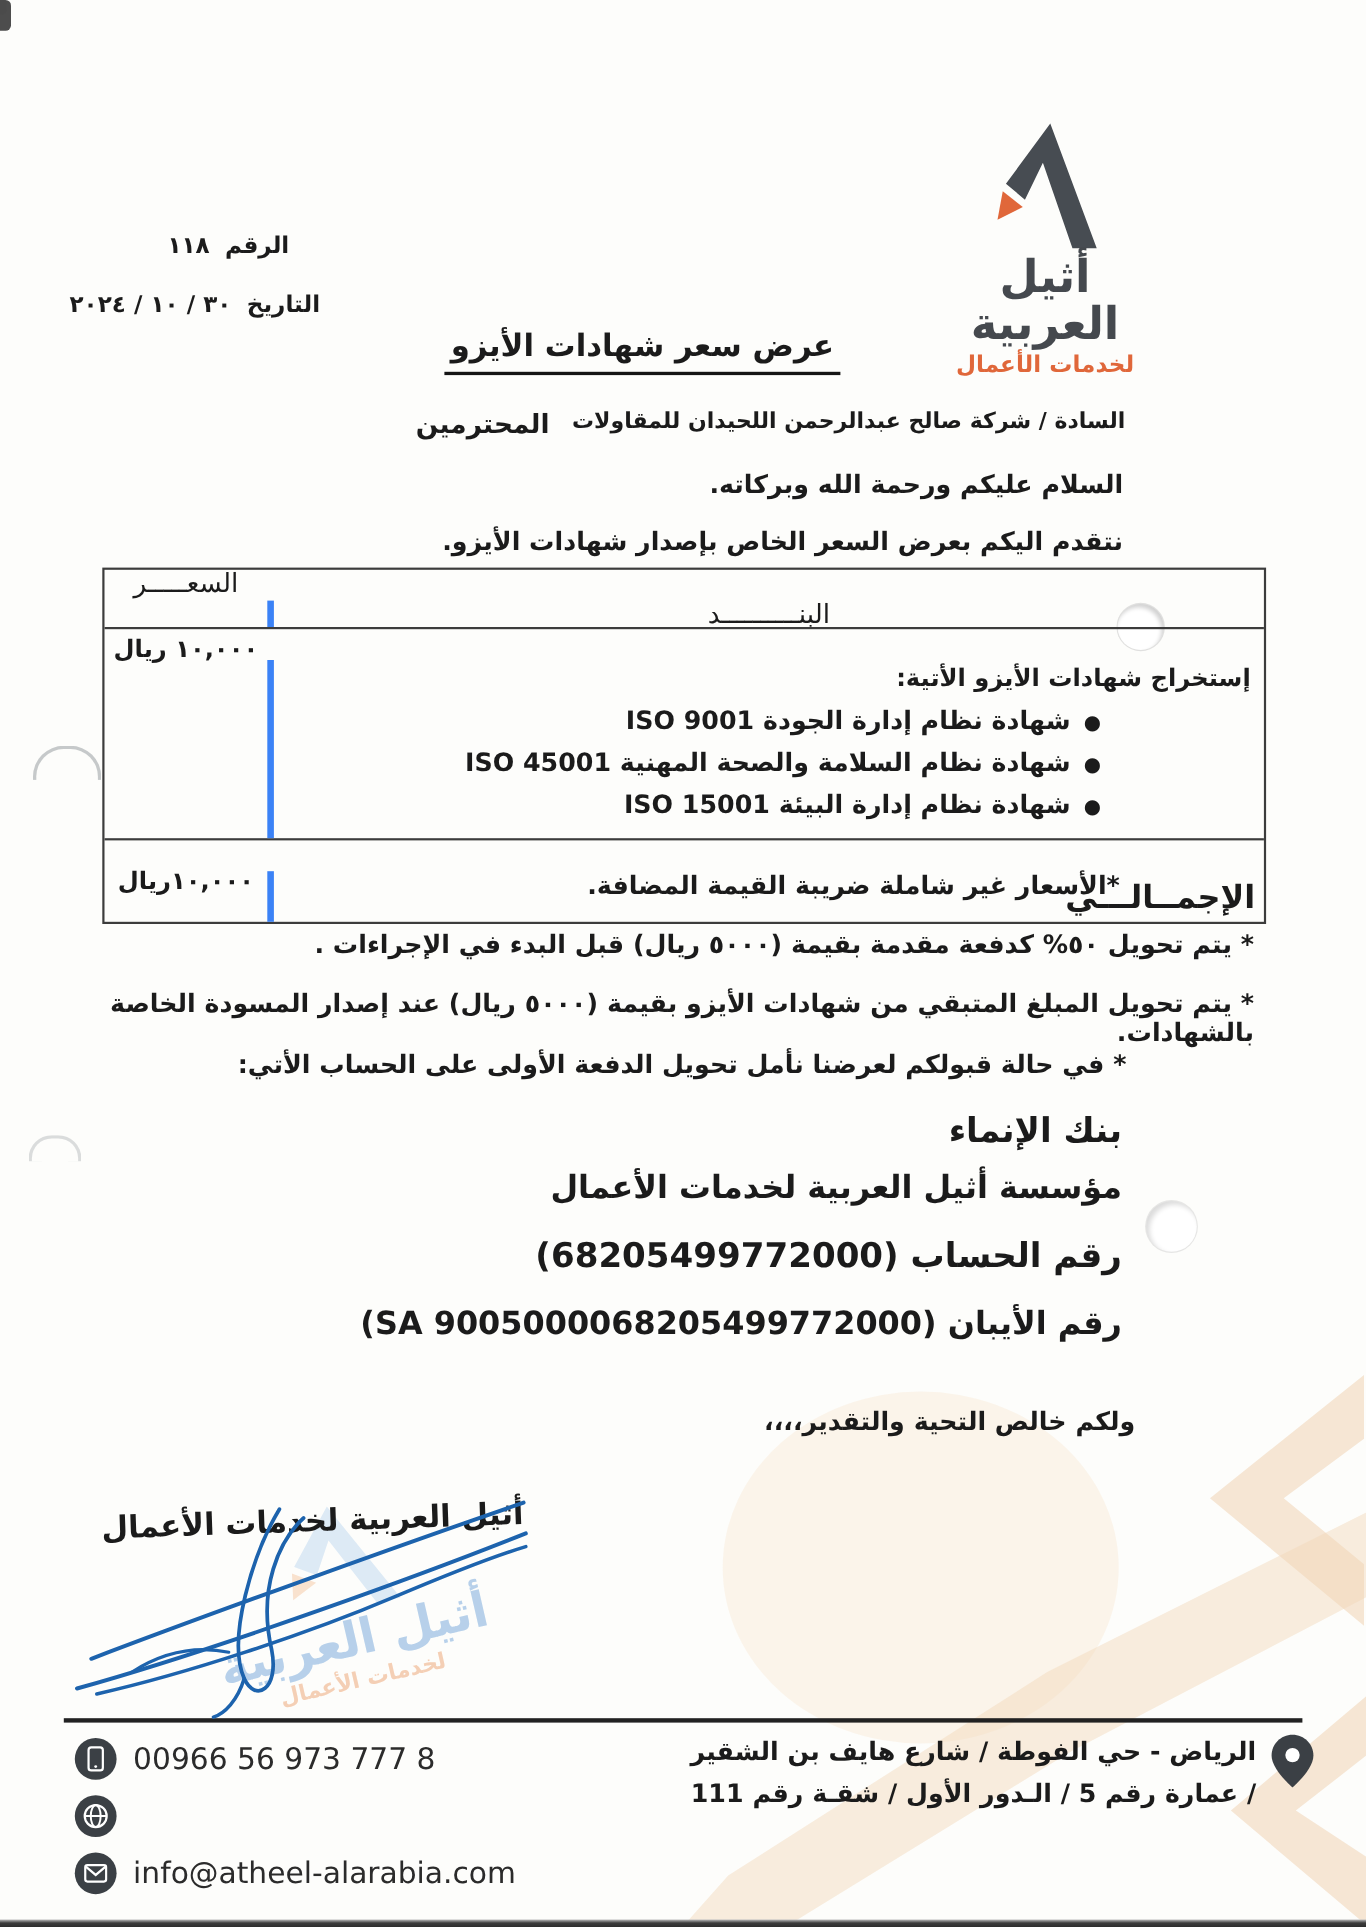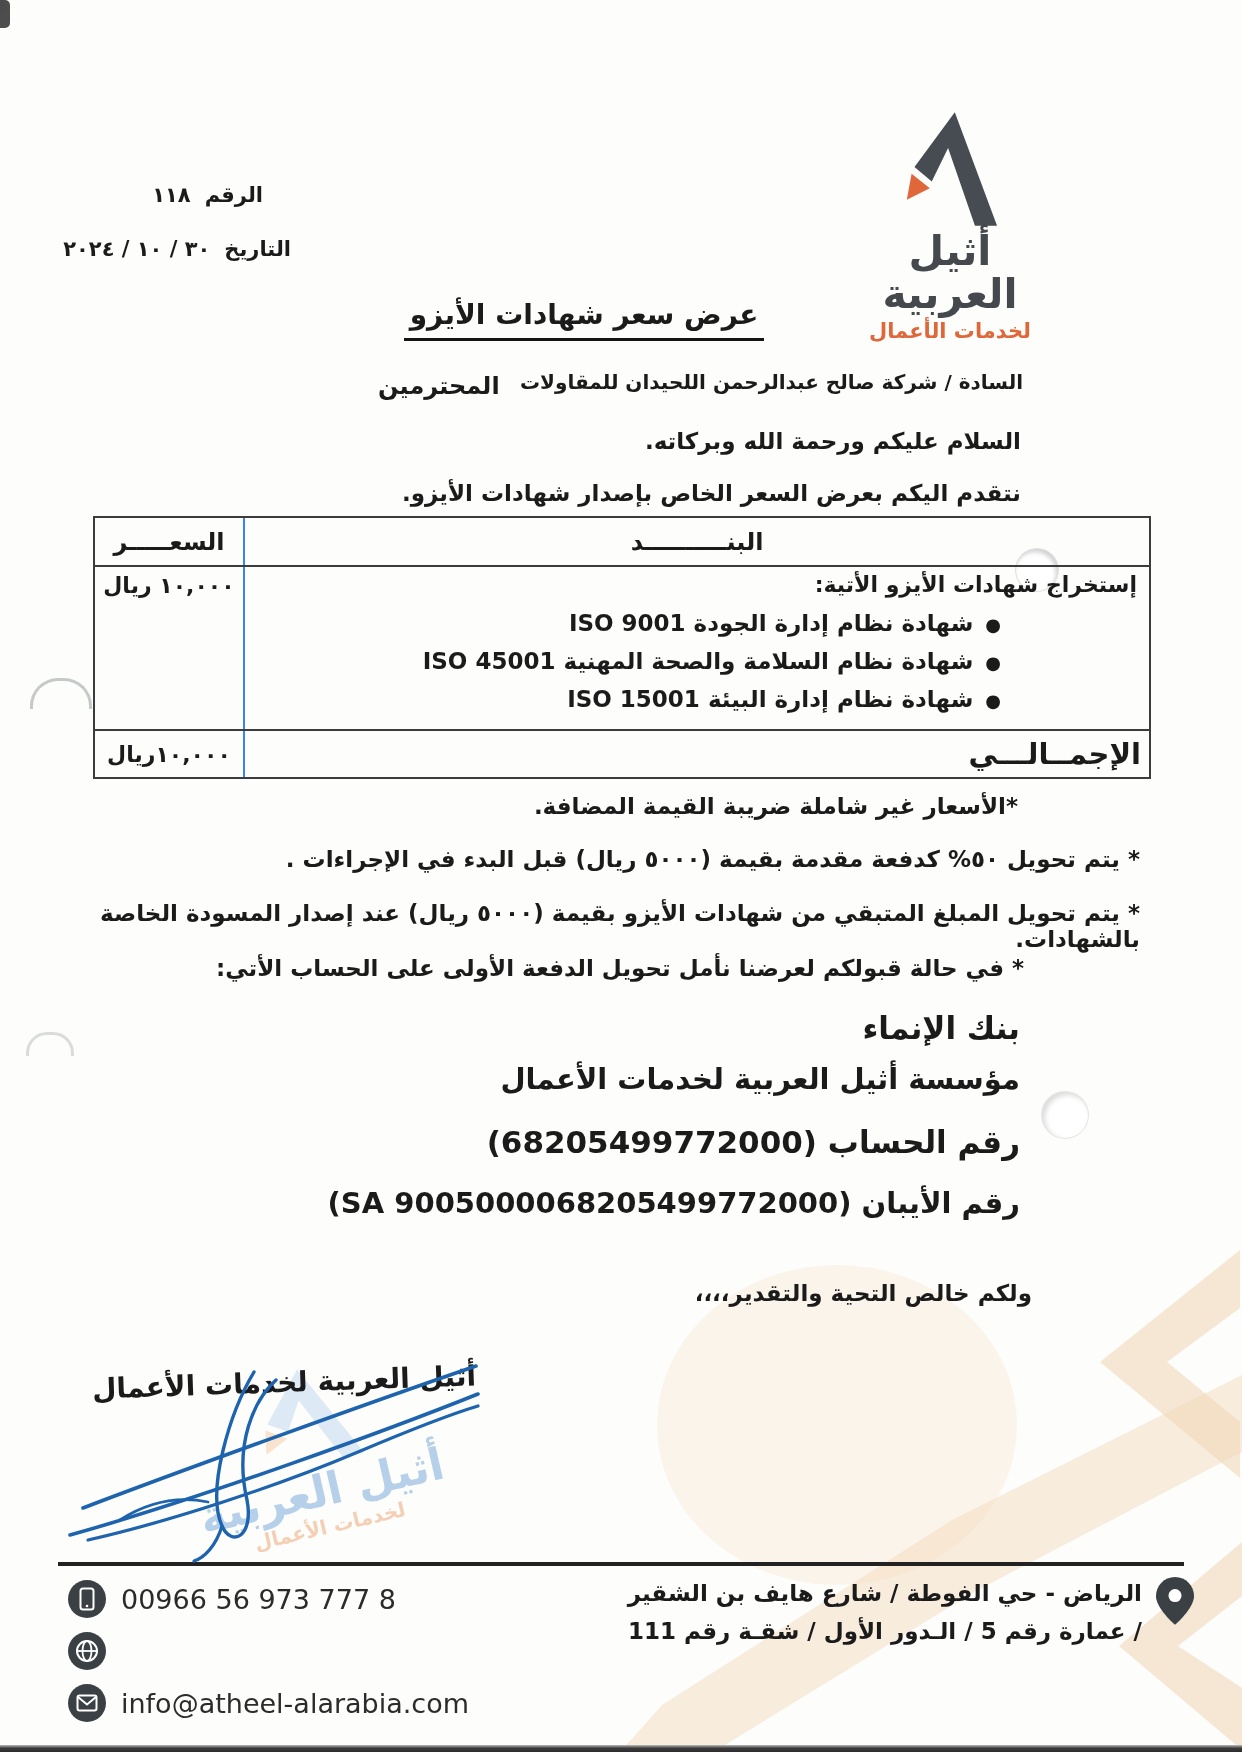--- a/index.html
+++ b/index.html
@@ -20,37 +20,37 @@
   .hole-r1{left:1016px;top:549px;width:42px;height:42px;border-radius:50%;background:#fff;box-shadow:inset -2px 3px 4px rgba(0,0,0,.18),0 0 0 1px rgba(160,160,160,.3);}
   .hole-r2{left:1042px;top:1092px;width:46px;height:46px;border-radius:50%;background:#fff;box-shadow:inset 3px 3px 5px rgba(0,0,0,.14),0 0 0 1px rgba(165,165,165,.25);}
   
   .wm{right:0;top:1190px;width:620px;height:570px;z-index:0;pointer-events:none;}
   
   .logo{left:838px;top:110px;width:224px;text-align:center;z-index:2;}
   .logo-icon{display:block;margin:0 auto;}
   .logo-name{font-size:41px;font-weight:700;color:#45494e;line-height:1.05;margin-top:2px;}
   .logo-tagline{font-size:21px;font-weight:700;color:#e0673a;margin-top:3px;letter-spacing:1px;}
   
-  .refline{font-size:21px;font-weight:700;z-index:2;}
+  .refline{font-size:21px;font-weight:700;z-index:2;margin-top:28px;}
   .ref-num{right:979px;top:183px;}
   .ref-date{right:951px;top:237px;}
   .refline .lbl{margin-left:14px;}
   
   .title-wrap{left:284px;top:298px;width:600px;text-align:center;z-index:2;}
   .title{display:inline-block;font-size:28px;font-weight:800;border-bottom:3px solid #151515;padding:0 6px 7px;}
   .recipient{right:219px;top:370px;font-size:20px;font-weight:700;z-index:2;}
   .honorific{left:378px;top:372px;font-size:24px;font-weight:700;z-index:2;}
   .greeting{right:221px;top:428px;font-size:23px;font-weight:600;z-index:2;}
   .intro{right:221px;top:480px;font-size:23px;font-weight:600;z-index:2;}
   
   .qtable{left:93px;top:516px;width:1054px;border:2px solid #3c3c3c;direction:rtl;z-index:2;background:transparent;}
   .trow{display:flex;}
-  .tcell-item{flex:1;border-left:2px solid #3b82f6;}
+  .tcell-item{flex:1;border-left:6px solid #3b82f6;margin-top:28px;}
   .tcell-price{width:148px;}
-  .thead .tcell-item,.thead .tcell-price{height:47px;display:flex;align-items:center;justify-content:center;font-size:24px;font-weight:700;}
+  .thead .tcell-item,.thead .tcell-price{height:24px;display:flex;align-items:center;justify-content:center;font-size:24px;font-weight:400;}
   .tbody{border-top:2px solid #3c3c3c;}
   .tbody .tcell-item{padding:5px 10px 10px;}
   .tbody .tcell-price{padding-top:6px;text-align:center;font-size:22px;font-weight:700;}
   .item-intro{text-align:right;font-size:22px;font-weight:700;padding-right:2px;}
   .cert-list{margin:8px 0 0;padding:0 138px 0 0;list-style:none;}
   .cert-list li{font-size:23px;font-weight:700;line-height:37px;}
   .cert-list li .dot{font-size:18px;margin-left:12px;}
   .ttotal{border-top:2px solid #3c3c3c;}
   .ttotal .tcell-item{display:flex;align-items:center;font-size:29px;font-weight:800;padding:6px 8px;}
   .ttotal .tcell-price{display:flex;align-items:center;justify-content:center;font-size:22px;font-weight:700;padding:6px 0;}

